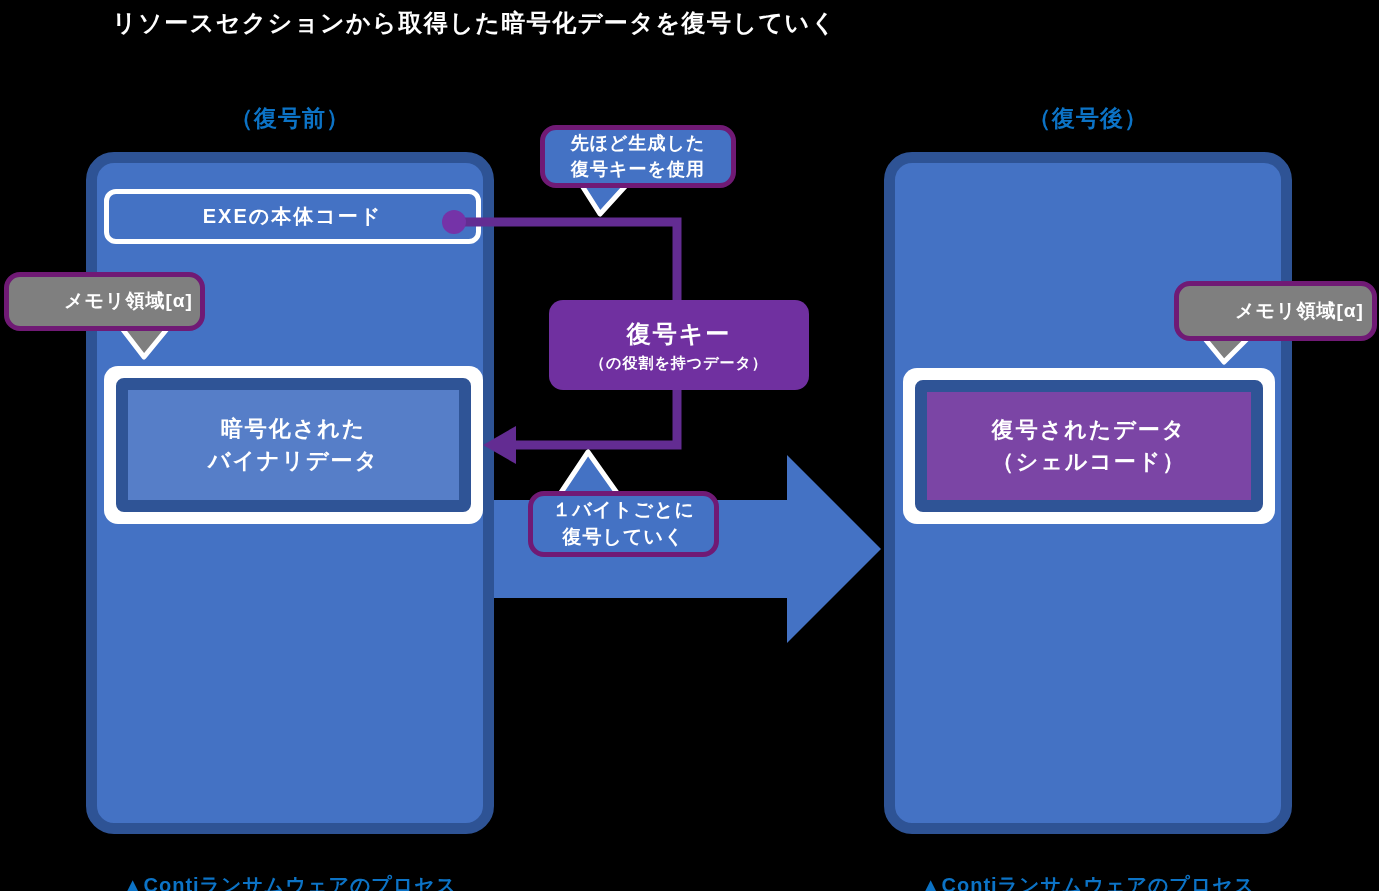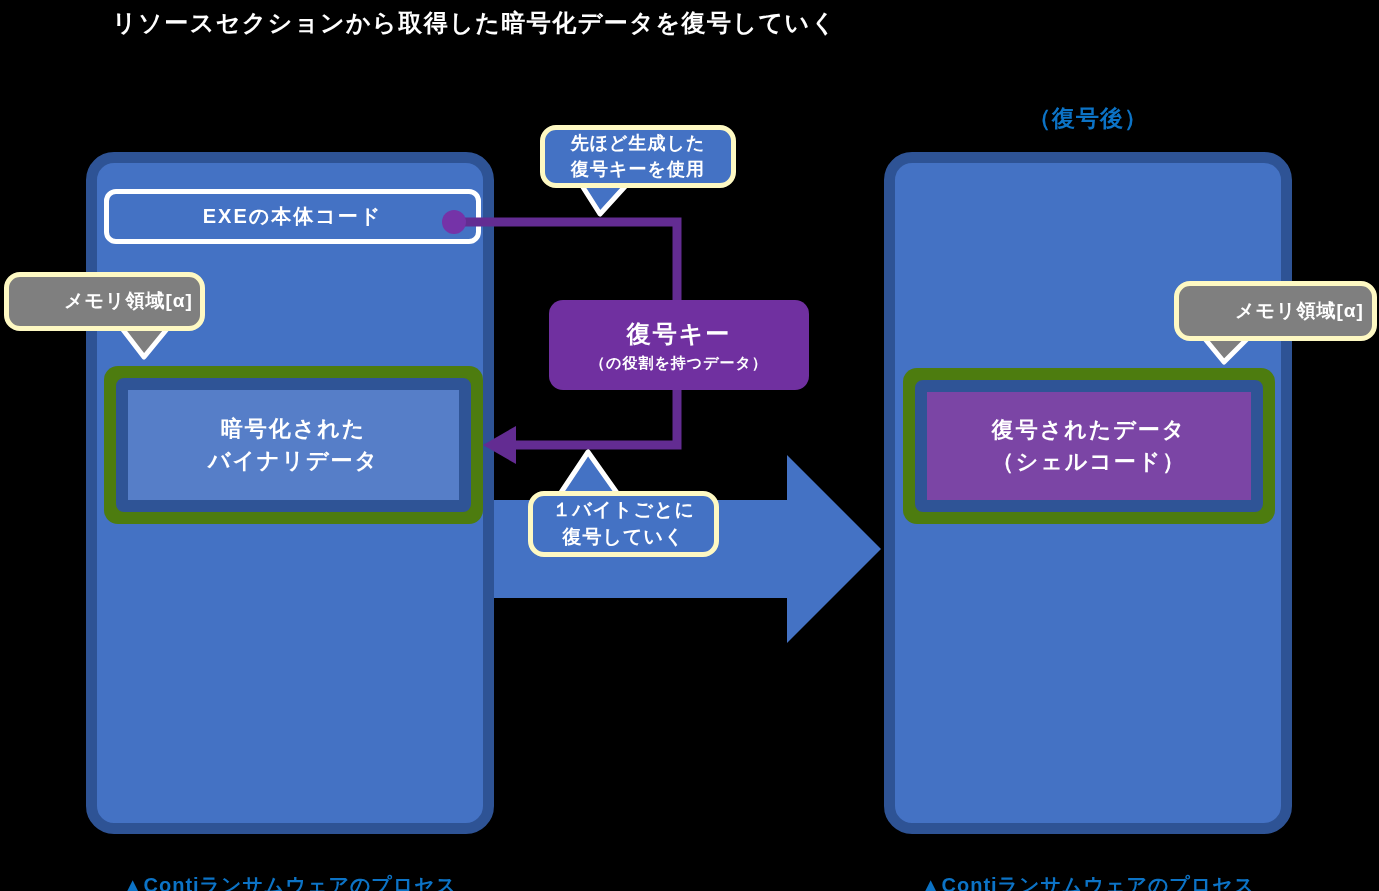--- a/index.html
+++ b/index.html
@@ -23,21 +23,21 @@
   .process-left{left:86px;}
   .process-right{left:884px;}
 
   .exe-box{
     left:104px;top:189px;width:377px;height:55px;background:#4472C4;
     border:5px solid #fff;border-radius:12px;z-index:3;
     display:flex;align-items:center;justify-content:center;
     color:#fff;font-size:20px;letter-spacing:2px;
   }
 
-  .data-wrap{background:#4d7c0f;border-radius:14px;padding:12px;z-index:3;}
+  .data-wrap{background:#ffffff;border-radius:14px;padding:12px;z-index:3;}
   .data-wrap-left{left:104px;top:366px;width:379px;height:158px;}
   .data-wrap-right{left:903px;top:368px;width:372px;height:156px;}
   .data-inner{
     height:100%;border:12px solid #2F5496;border-radius:8px;box-sizing:border-box;
     display:flex;flex-direction:column;align-items:center;justify-content:center;
     color:#fff;font-size:22px;line-height:1.45;letter-spacing:2px;
   }
   .data-enc{background:#567EC8;}
   .data-dec{background:#7B45A5;}
 
@@ -46,21 +46,21 @@
   .caption-right{left:884px;}
 
   .key-box{
     left:549px;top:300px;width:260px;height:90px;background:#7030A0;border-radius:14px;z-index:5;
     display:flex;flex-direction:column;align-items:center;justify-content:center;color:#fff;
   }
   .key-title{font-size:24px;letter-spacing:2px;}
   .key-subtitle{font-size:15px;margin-top:4px;letter-spacing:1px;}
 
   .callout{
-    border:5px solid #fef9c3;border-radius:16px;z-index:7;color:#fff;line-height:1.4;
+    border:5px solid #701a75;border-radius:16px;z-index:7;color:#fff;line-height:1.4;
     display:flex;flex-direction:column;align-items:center;justify-content:center;text-align:center;
   }
   .callout-blue{background:#4472C4;}
   .callout-gray{background:#7F7F7F;padding-left:48px;}
   .callout-top{left:540px;top:125px;width:196px;height:63px;font-size:18px;letter-spacing:1px;}
   .callout-bottom{left:528px;top:491px;width:191px;height:66px;font-size:19px;letter-spacing:1px;}
   .callout-mem-left{left:4px;top:272px;width:201px;height:59px;font-size:19px;letter-spacing:1px;}
   .callout-mem-right{left:1174px;top:281px;width:203px;height:60px;font-size:19px;letter-spacing:1px;}
 
   .z1{z-index:1;} .z4{z-index:4;} .z6{z-index:6;}
@@ -69,20 +69,21 @@
 <body>
 
 <div id="canvas">
 
   <svg class="svg-layer z1">
     <polygon points="488,500 787,500 787,455 881,549 787,643 787,598 488,598" fill="#4472C4"></polygon>
   </svg>
 
   <div class="abs title">リソースセクションから取得した暗号化データを復号していく</div>
 
+  <div class="abs stage-label stage-left">（復号前）</div>
   <div class="abs stage-label stage-right">（復号後）</div>
 
   <div class="abs process process-left"></div>
   <div class="abs process process-right"></div>
 
   <div class="abs exe-box">
     <span>EXEの本体コード</span>
   </div>
 
   <div class="abs data-wrap data-wrap-left">

